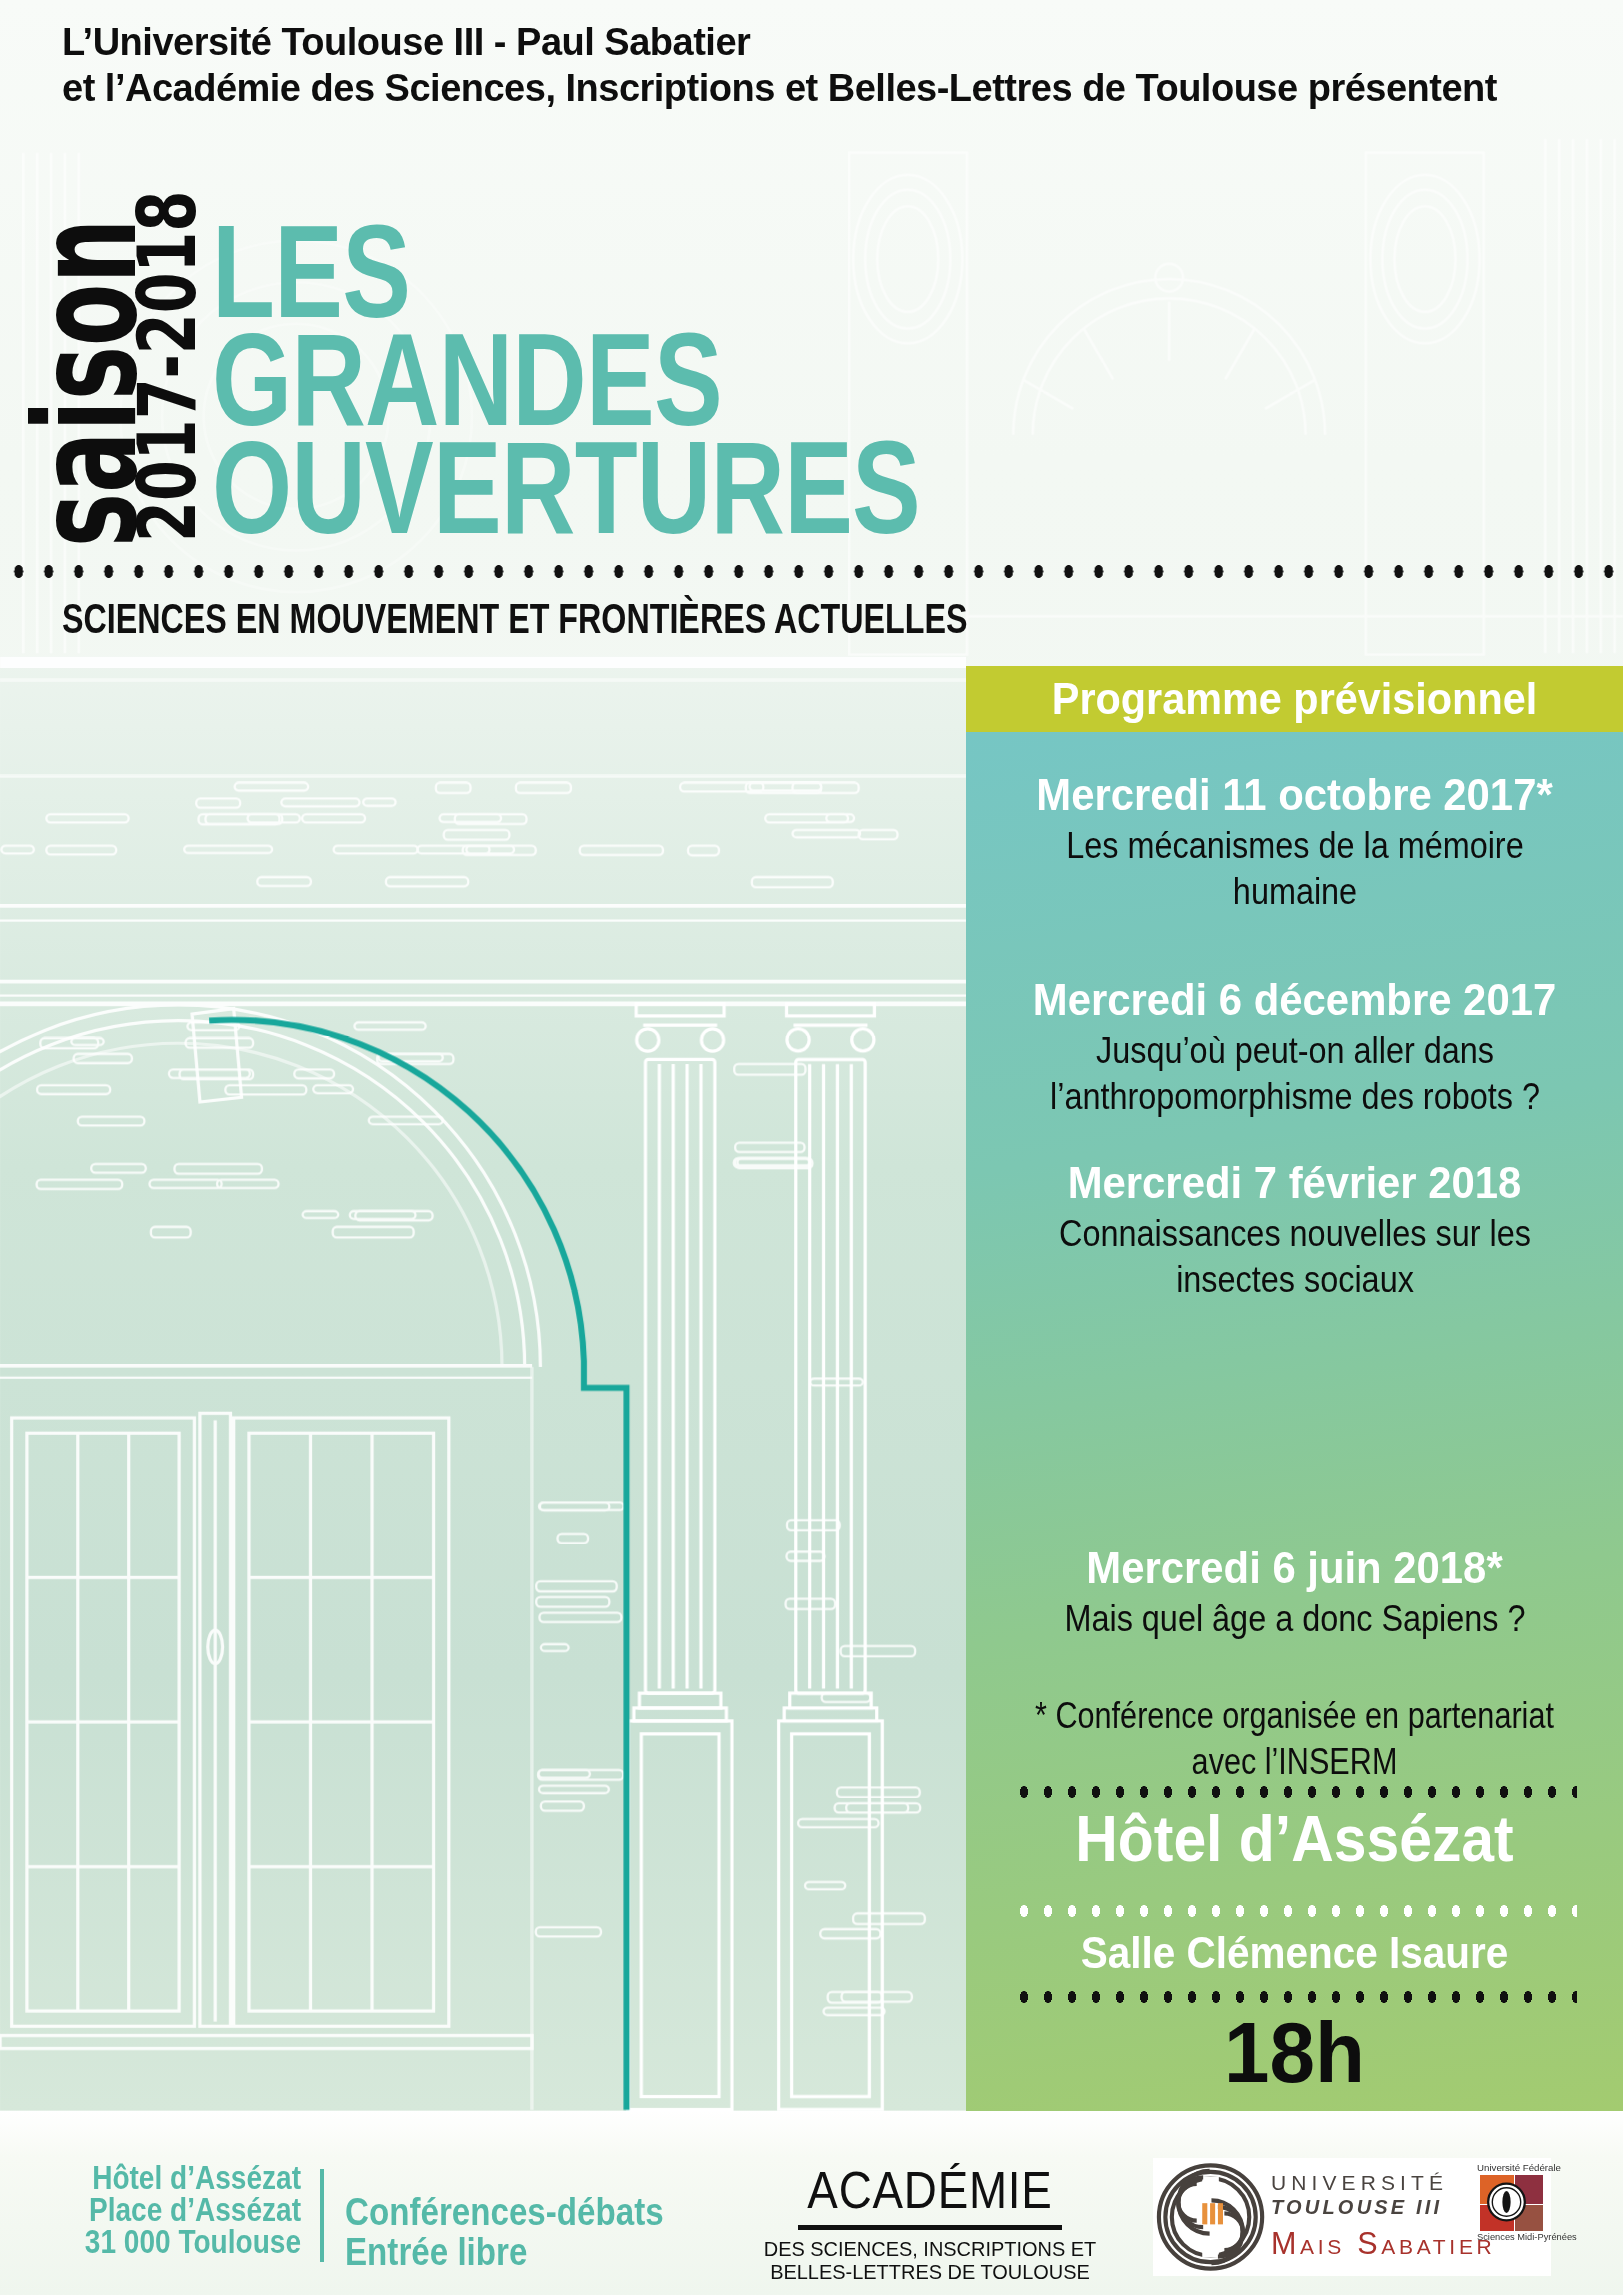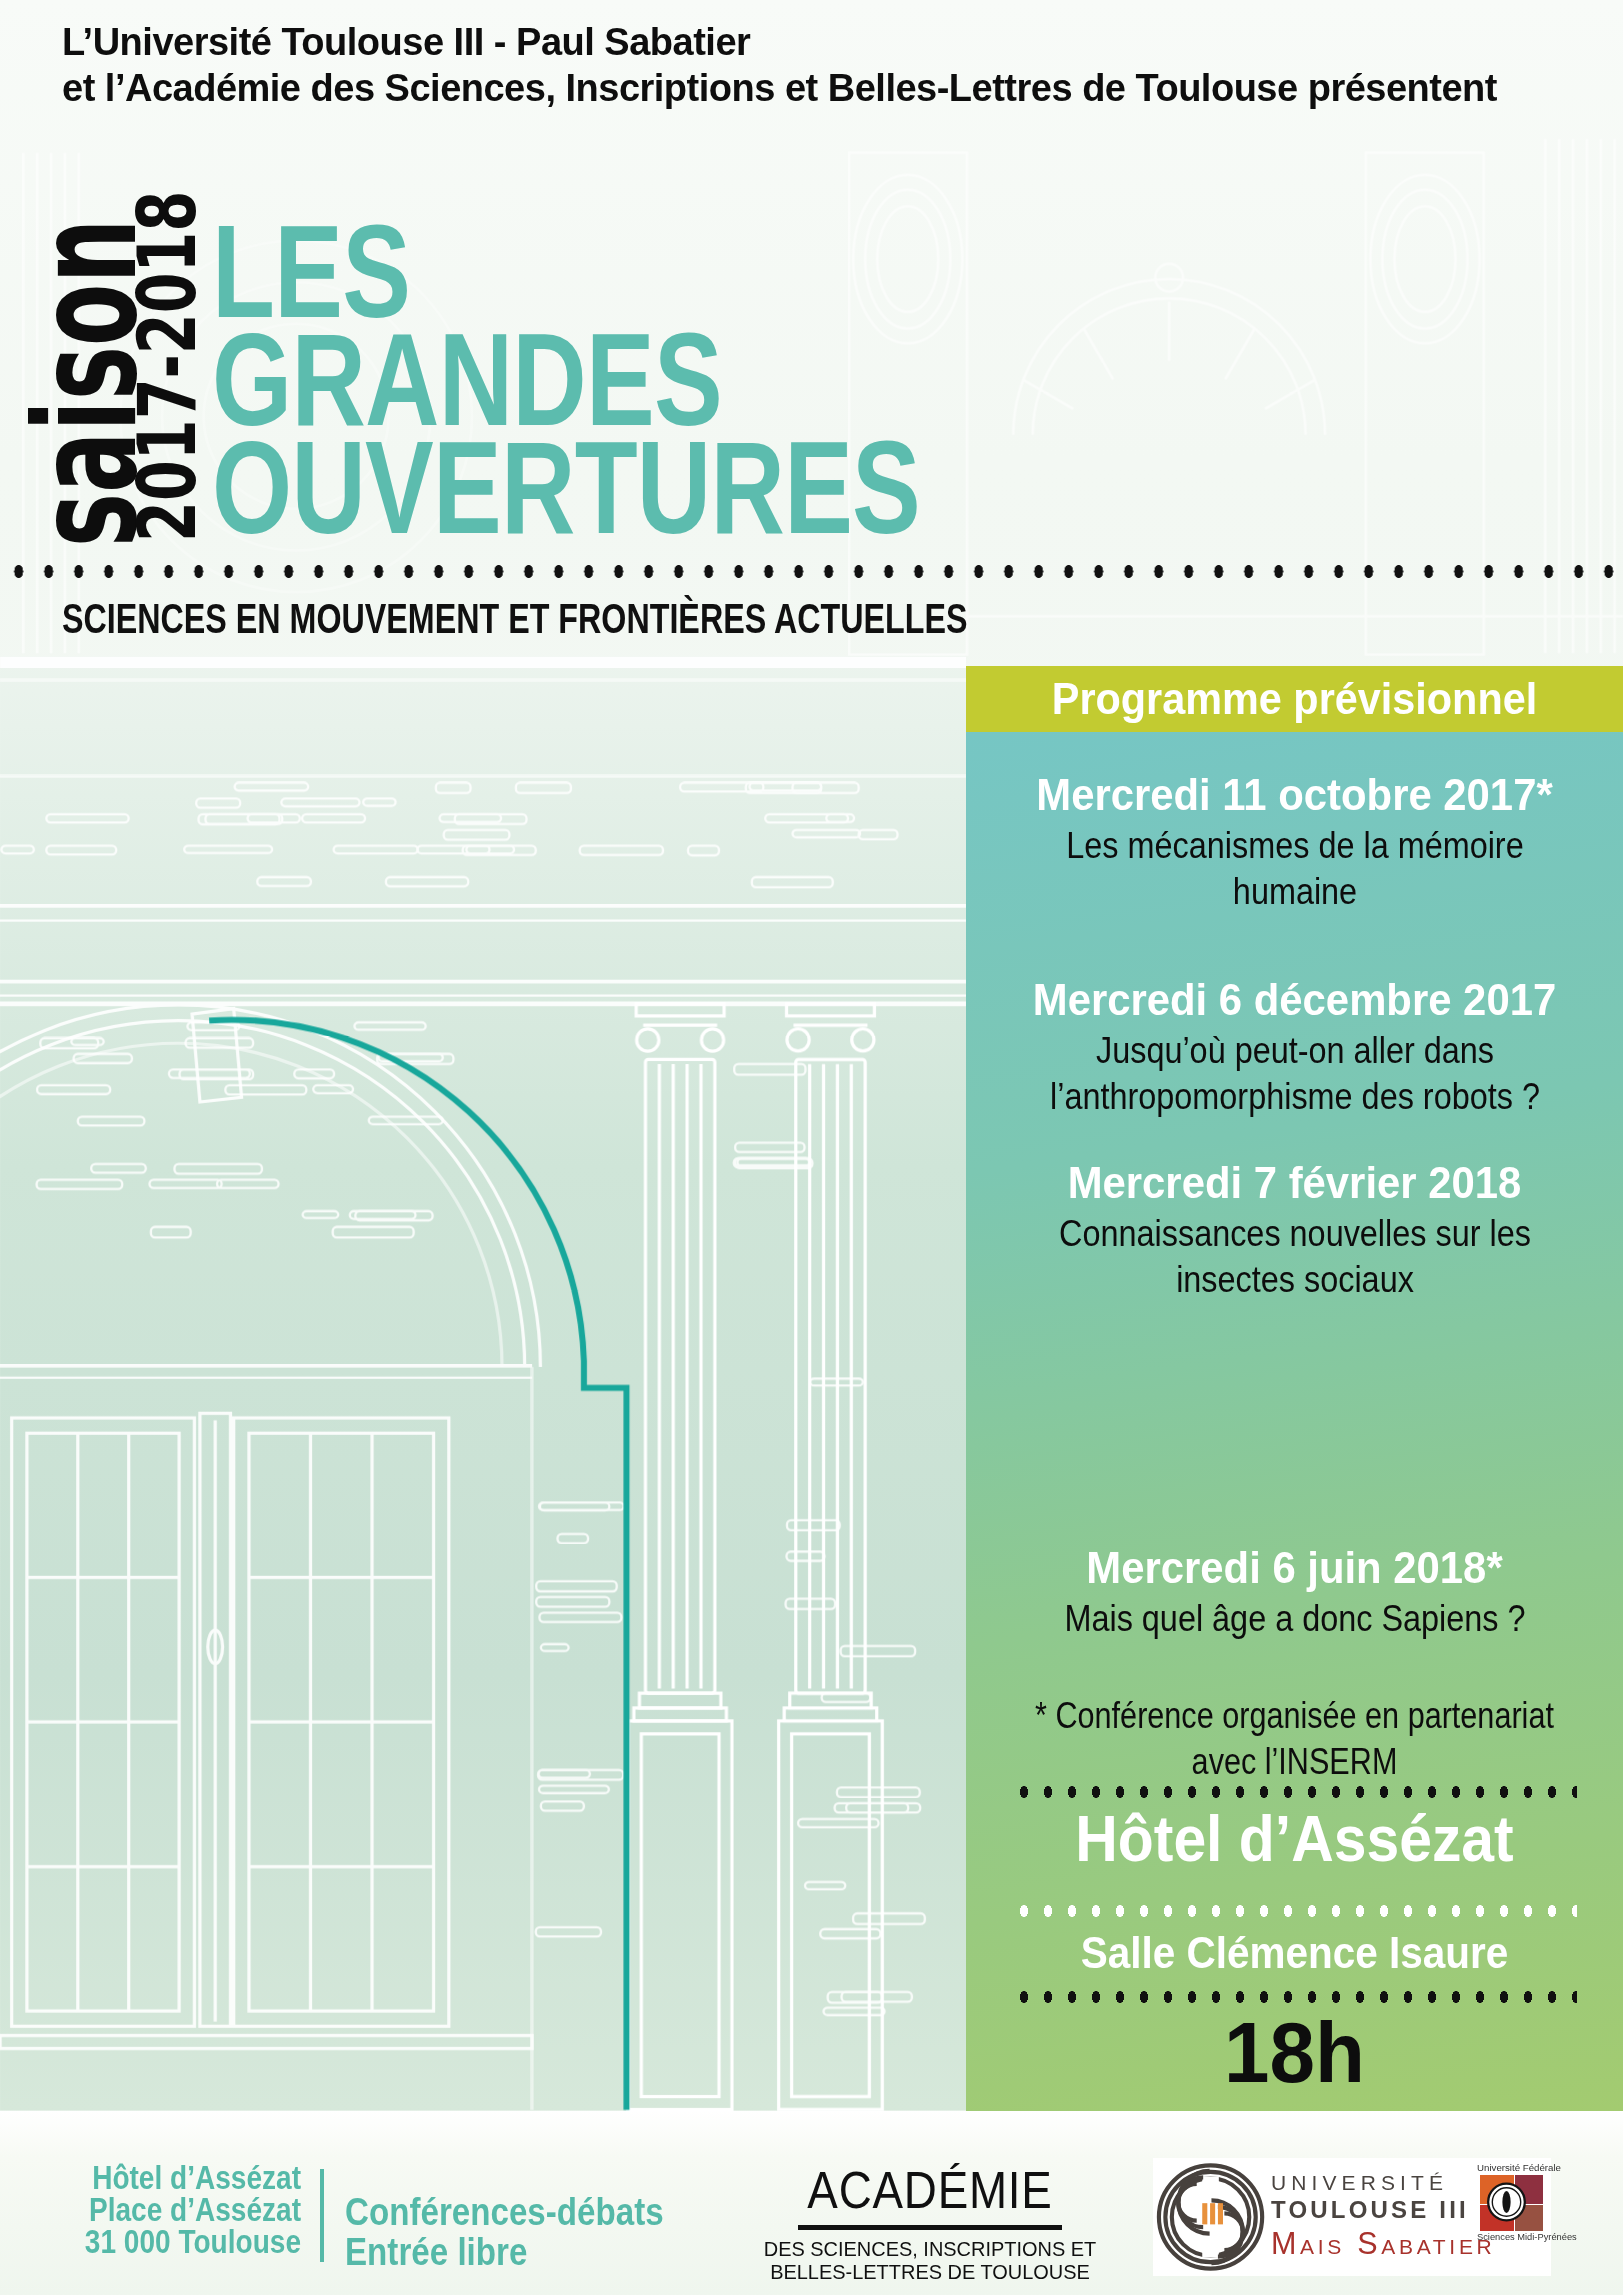--- a/index.html
+++ b/index.html
@@ -57,21 +57,21 @@
     font-size:33px;line-height:32px;transform:scaleX(0.85);transform-origin:100% 0;white-space:nowrap;}
   .vline{position:absolute;left:320px;top:58px;width:4.2px;height:93px;background:#55b9a8;}
   .info{position:absolute;left:345px;top:81px;color:#55b9a8;font-weight:700;font-size:39px;line-height:40px;
     transform:scaleX(0.85);transform-origin:0 0;white-space:nowrap;}
   .acad{position:absolute;left:754px;top:52px;width:352px;text-align:center;color:#101010;}
   .acad-title{font-weight:400;font-size:52px;line-height:55px;letter-spacing:0.9px;transform:scaleX(0.88);transform-origin:50% 50%;white-space:nowrap;}
   .acad-rule{width:264px;height:5.6px;background:#111;margin:6.5px auto 6.5px;}
   .acad-sub{font-weight:400;font-size:21px;line-height:23px;transform:scaleX(0.95);transform-origin:50% 50%;white-space:nowrap;}
   .unibox{position:absolute;left:1153px;top:47px;width:398px;height:118px;background:#fff;}
   .uni-name1{position:absolute;left:118px;top:13px;font-size:21px;font-weight:500;letter-spacing:5.1px;color:#4a4440;white-space:nowrap;}
-  .uni-name2{position:absolute;left:118px;top:38px;font-size:24px;font-weight:700;letter-spacing:3.2px;color:#4a4440;white-space:nowrap;}
+  .uni-name2{position:absolute;left:118px;top:38px;font-size:20px;font-weight:700;letter-spacing:3.2px;color:#4a4440;white-space:nowrap;font-style:italic;}
   .uni-name3{position:absolute;left:118px;top:68px;font-size:30.5px;font-weight:400;letter-spacing:3.7px;color:#a8322c;font-variant:small-caps;white-space:nowrap;}
   .fed{position:absolute;left:324px;top:3.7px;width:69px;text-align:center;color:#333;}
   .fed-t1{font-size:9.7px;line-height:11px;white-space:nowrap;text-align:center;}
   .fed-grid{position:relative;width:63px;height:56px;margin:1.9px auto 1.9px;}
   .fed-grid .c1{position:absolute;left:0;top:0;width:34px;height:29px;background:#dd6327;}
   .fed-grid .c2{position:absolute;left:35px;top:0;width:28px;height:29px;background:#8e3040;}
   .fed-grid .c3{position:absolute;left:0;top:30px;width:34px;height:26px;background:#c23227;}
   .fed-grid .c4{position:absolute;left:35px;top:30px;width:28px;height:26px;background:#975141;}
   .fed-t2{font-size:9.3px;line-height:10.2px;white-space:nowrap;}
   .fed-seal{position:absolute;left:6.5px;top:5.6px;}

